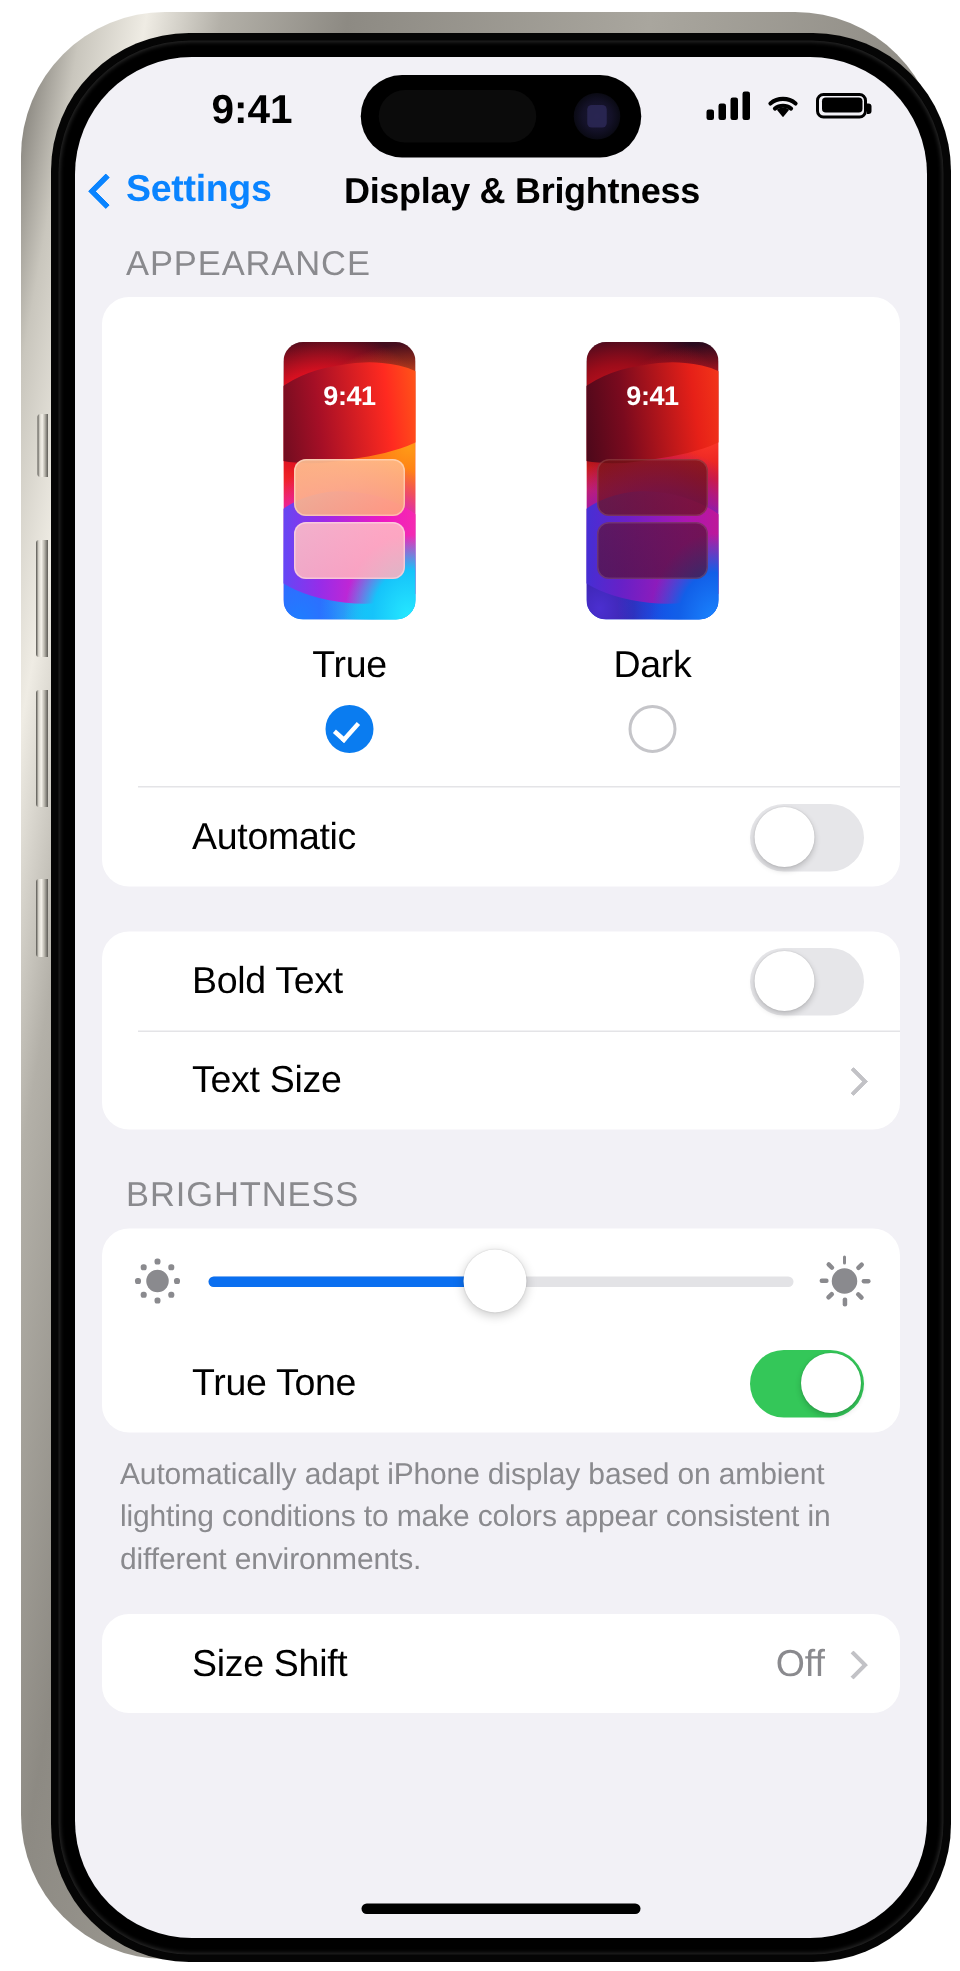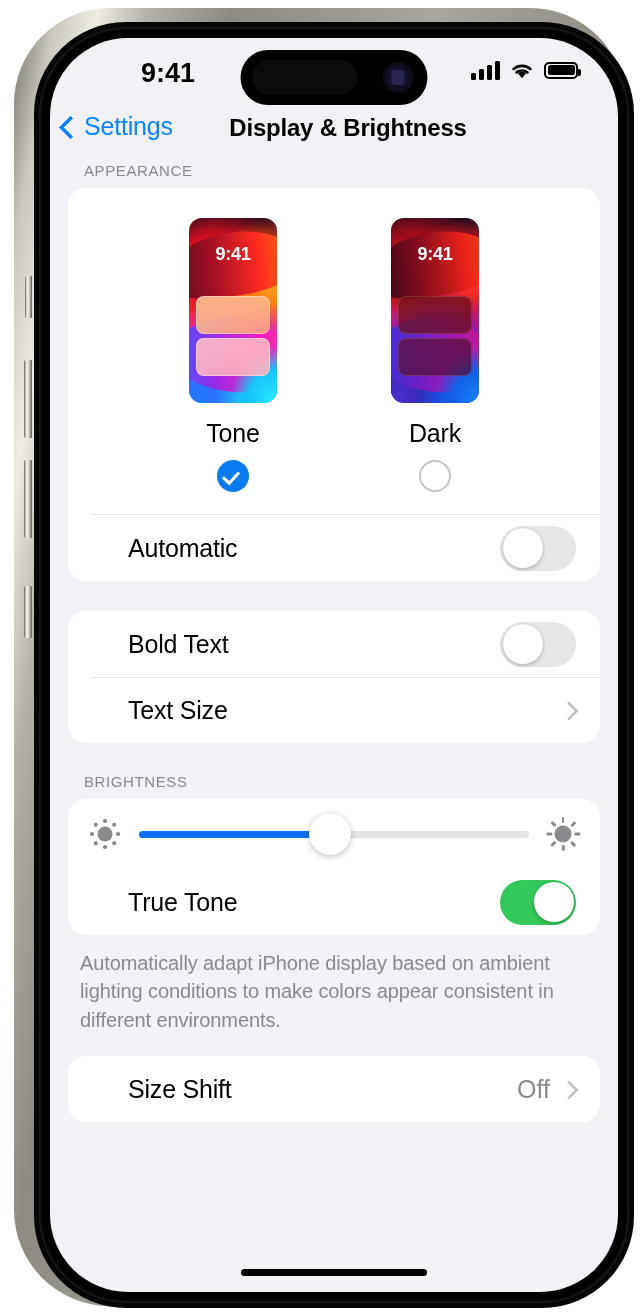--- a/index.html
+++ b/index.html
@@ -198,20 +198,21 @@
     width: 13px; height: 13px;
     border-left: 4px solid #0a84ff;
     border-bottom: 4px solid #0a84ff;
     transform: rotate(45deg);
     border-radius: 1px;
   }
   .nav-back-label {
     font-size: 25px;
     color: #0a84ff;
     letter-spacing: -0.2px;
+    font-weight: bold;
   }
   .nav-title {
     position: absolute;
     left: 0; right: 0;
     top: 14px;
     text-align: center;
     font-size: 24px;
     font-weight: bold;
     color: #000;
     letter-spacing: -0.2px;
@@ -221,21 +222,21 @@
 
   
   .content {
     position: absolute;
     left: 0; top: 124px;
     width: 568px;
     bottom: 0;
   }
 
   .group-header {
-    font-size: 15px;
+    font-size: 23px;
     color: #8a8a8e;
     letter-spacing: 0.6px;
     padding: 0 0 9px 34px;
     text-transform: uppercase;
   }
 
   .card {
     background: #ffffff;
     border-radius: 18px;
     margin: 0 18px;
@@ -617,21 +618,21 @@
             <div class="preview-col">
               <div class="wallpaper wp-light">
                 <div class="base"></div>
                 <div class="swirl1"></div>
                 <div class="swirl2"></div>
                 <div class="swirl3"></div>
                 <div class="wp-time">9:41</div>
                 <div class="wp-card a"></div>
                 <div class="wp-card b"></div>
               </div>
-              <div class="mode-label">Tone</div>
+              <div class="mode-label">True</div>
               <div class="radio on"></div>
             </div>
 
             <div class="preview-col">
               <div class="wallpaper wp-dark">
                 <div class="base"></div>
                 <div class="swirl1"></div>
                 <div class="swirl2"></div>
                 <div class="swirl3"></div>
                 <div class="wp-time">9:41</div>

